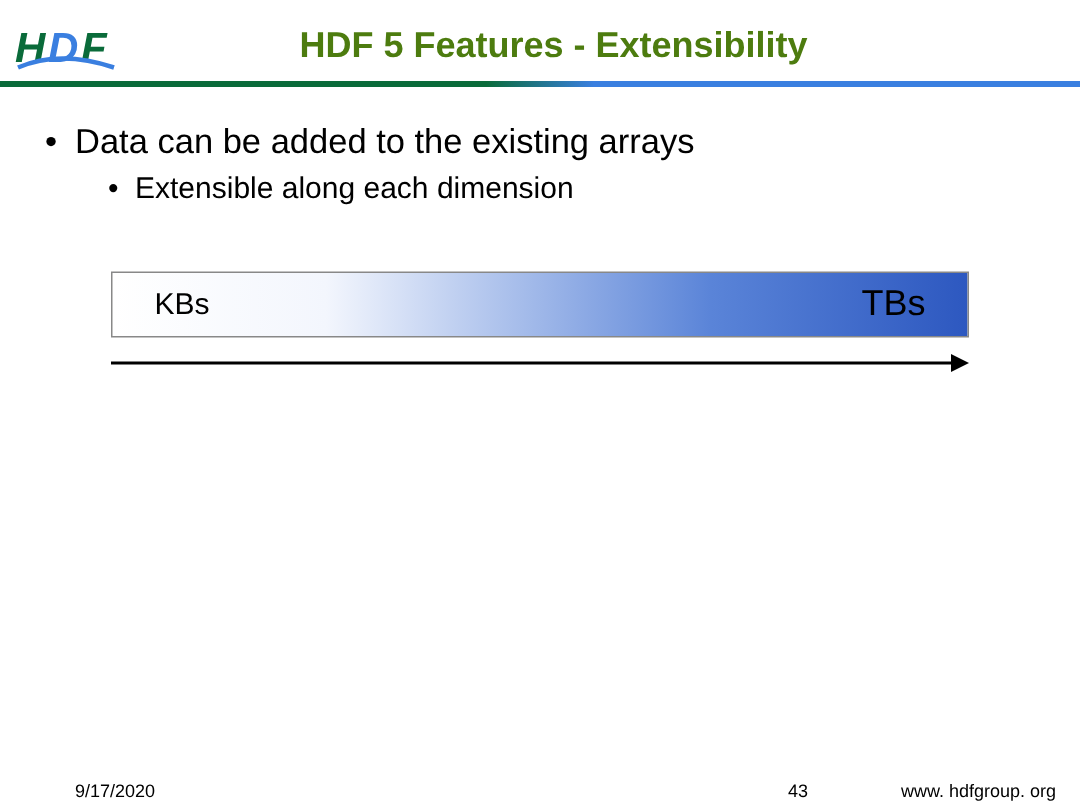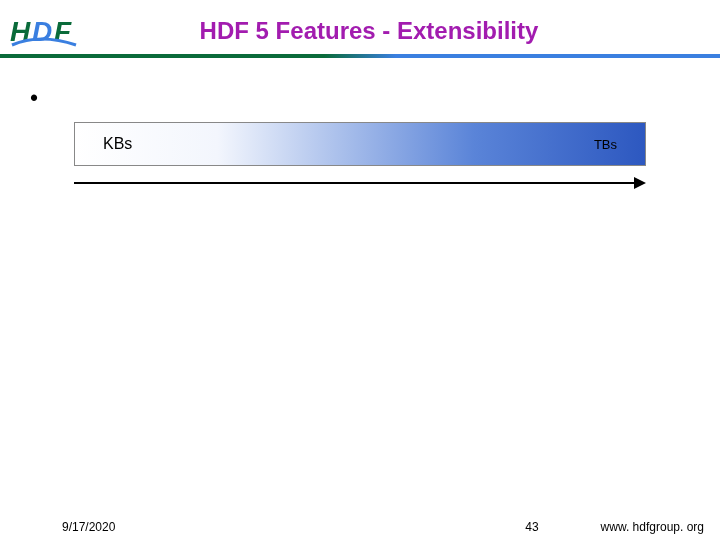--- a/index.html
+++ b/index.html
@@ -22,21 +22,21 @@
     height: 36px;
     display: flex;
     align-items: center;
     justify-content: center;
   }
   .title {
     flex: 1;
     text-align: center;
     font-size: 24px;
     font-weight: bold;
-    color: #a21caf;
+    color: #4d7c0f;
     padding-right: 60px;
   }
   .header-rule {
     height: 4px;
     background: linear-gradient(to right, #0a6b3a 0%, #0a6b3a 45%, #3a7fe0 55%, #3a7fe0 100%);
     margin: 0;
   }
   .content {
     padding: 22px 28px 0 28px;
   }
@@ -82,22 +82,22 @@
   }
   .gradient-bar {
     height: 44px;
     background: linear-gradient(to right, #ffffff 0%, #f3f6fd 25%, #5a84d8 70%, #2d58c0 100%);
     border: 1px solid #888;
     display: flex;
     align-items: center;
     justify-content: space-between;
     padding: 0 28px;
   }
-  .gradient-bar .left-label { font-size: 16px; color: #000; }
-  .gradient-bar .right-label { font-size: 13px; color: #000; }
+  .gradient-bar .left-label { font-size: 20px; color: #000; }
+  .gradient-bar .right-label { font-size: 24px; color: #000; }
   .arrow-line {
     margin: 10px 46px 0 46px;
     position: relative;
     height: 14px;
   }
   .arrow-line .line {
     position: absolute;
     left: 0;
     right: 8px;
     top: 6px;
@@ -108,21 +108,21 @@
     position: absolute;
     right: 0;
     top: 1px;
     width: 0; height: 0;
     border-left: 12px solid #000;
     border-top: 6px solid transparent;
     border-bottom: 6px solid transparent;
   }
   .footer {
     position: absolute;
-    left: 12px;
+    left: 0;
     right: 0;
     bottom: 6px;
     display: flex;
     align-items: center;
     font-size: 12px;
     color: #000;
     padding: 0 16px 0 50px;
   }
   .footer .date { flex: 0 0 auto; }
   .footer .spacer { flex: 1; }
@@ -141,20 +141,26 @@
       <path d="M 2 32 Q 30 20 66 32" stroke="#3a7fe0" stroke-width="3" fill="none"></path>
     </svg>
   </div>
   <div class="title">HDF 5 Features - Extensibility</div>
 </div>
 <div class="header-rule"></div>
 
 <div class="content">
   <ul class="level1">
     <li>
+      <span>Data can be added to the existing arrays</span>
+      <ul class="level2">
+        <li>
+          <span>Extensible along each dimension</span>
+        </li>
+      </ul>
     </li>
   </ul>
 
   <div class="gradient-bar-wrap">
     <div class="gradient-bar">
       <span class="left-label">KBs</span>
       <span class="right-label">TBs</span>
     </div>
   </div>
   <div class="arrow-line">

